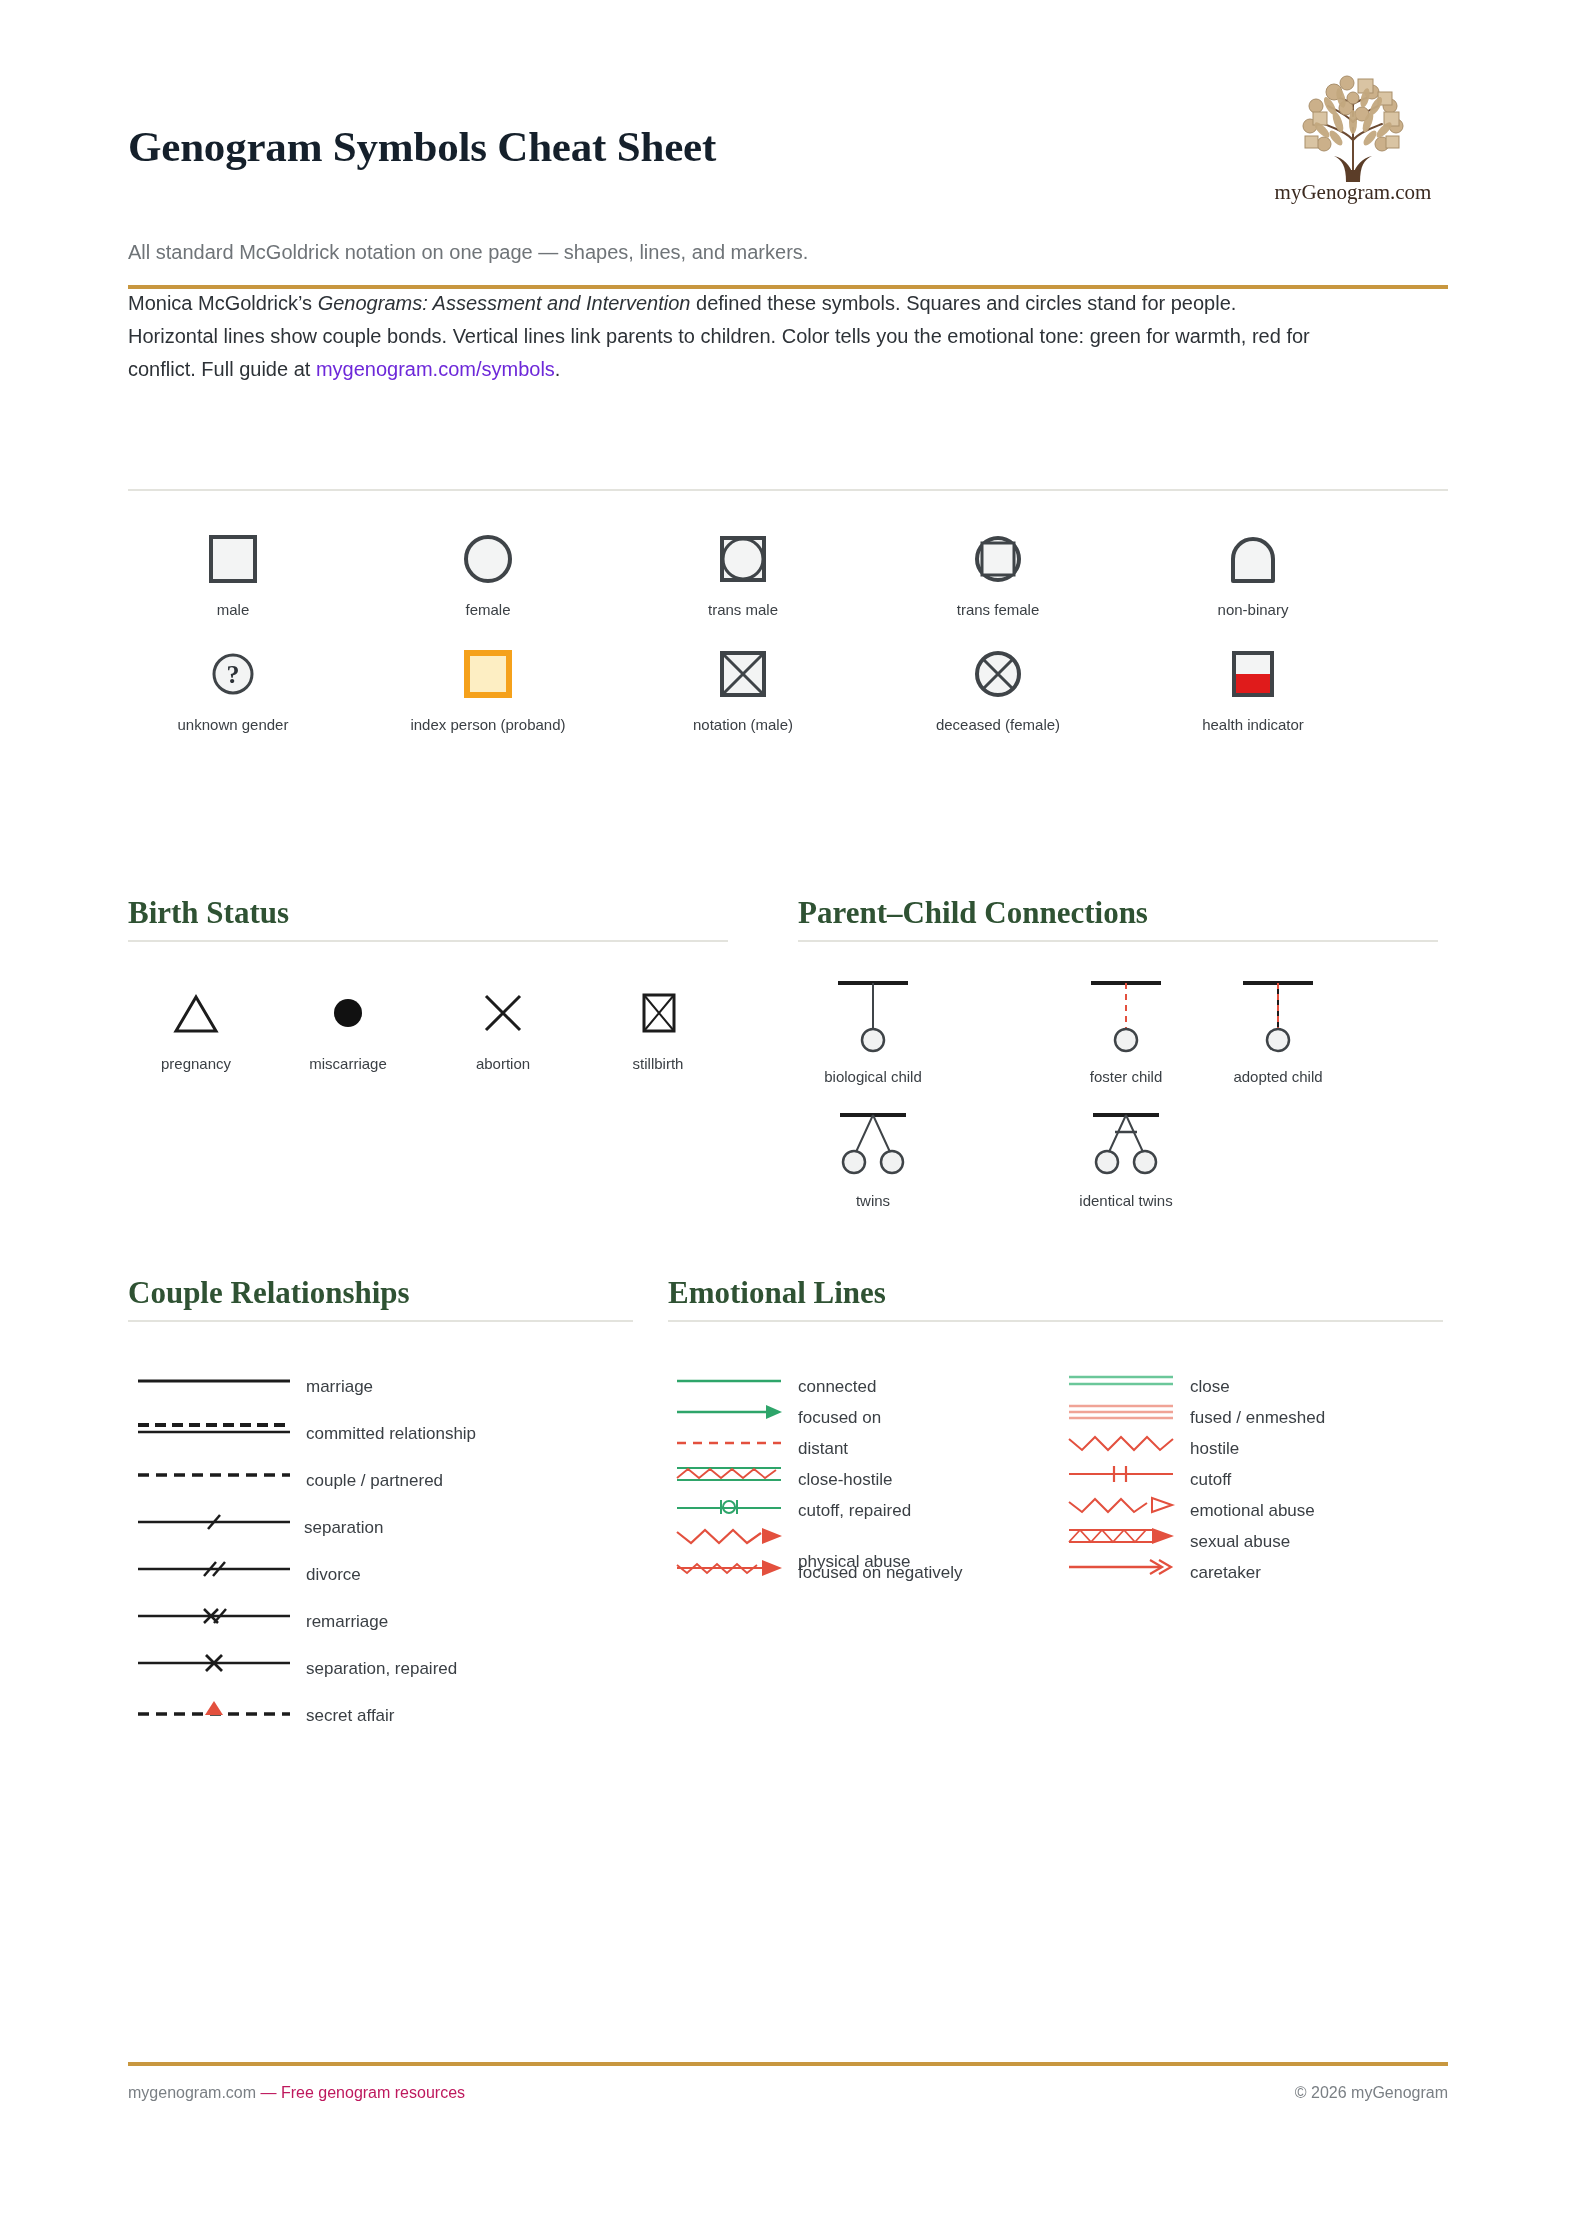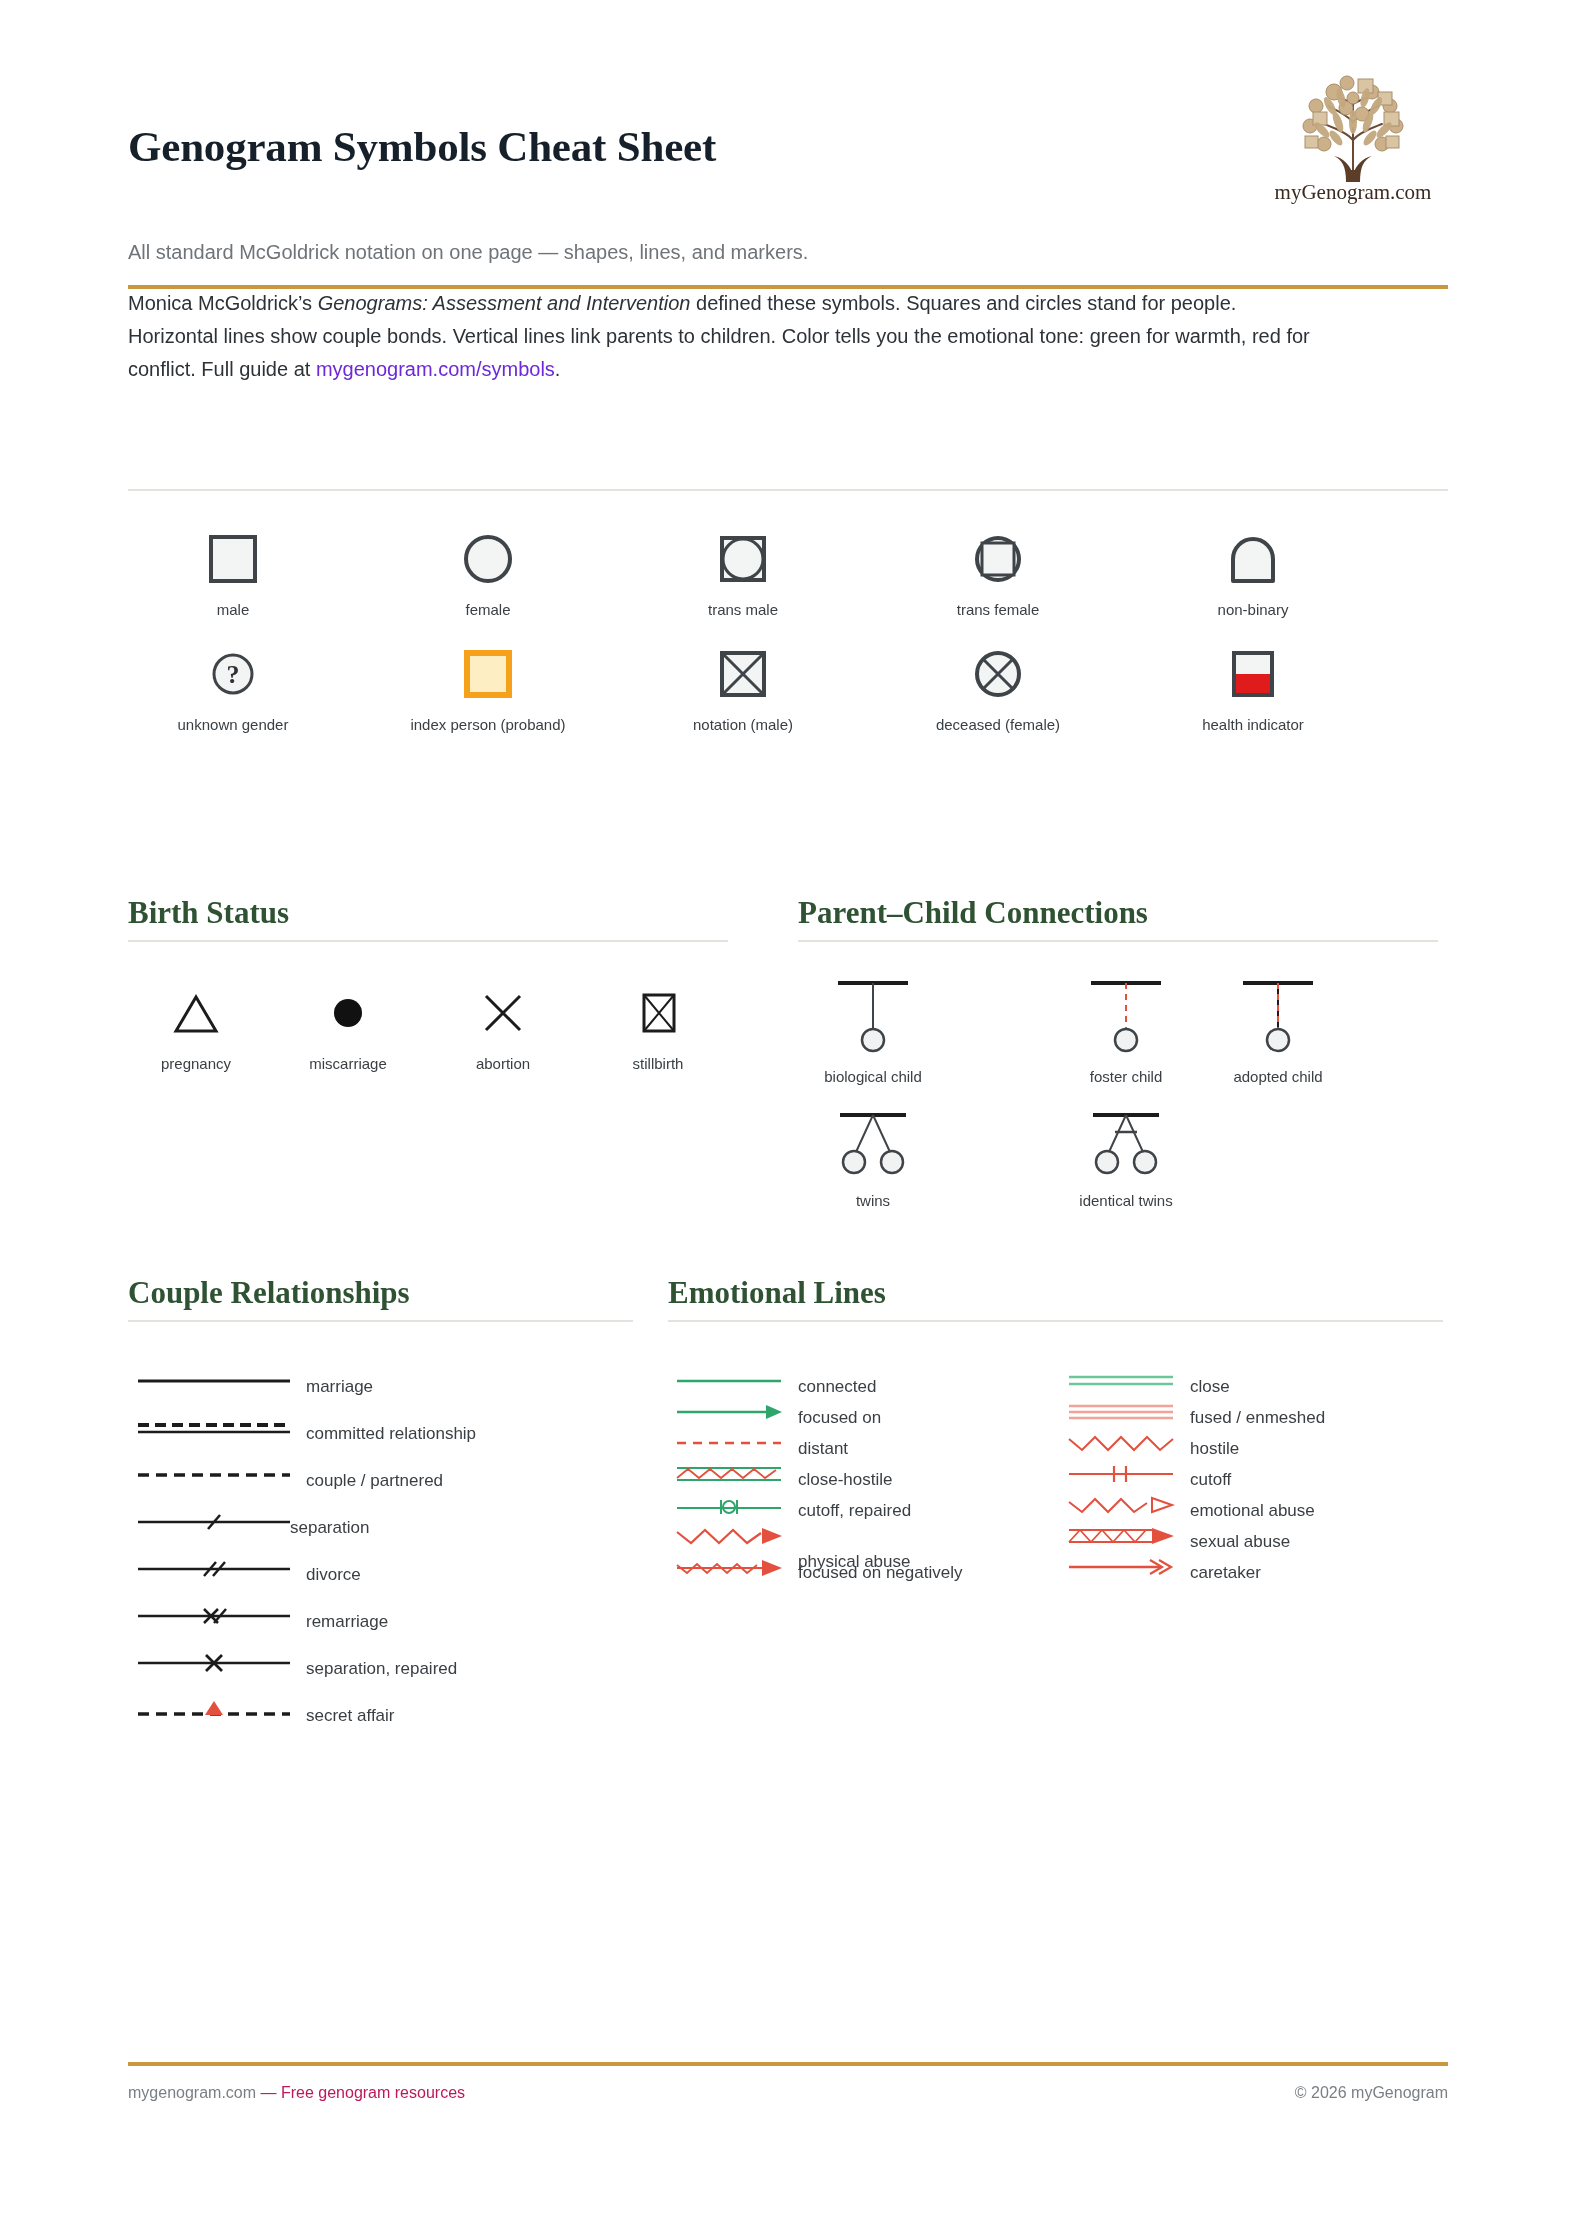--- a/index.html
+++ b/index.html
@@ -401,21 +401,21 @@
         <div class="txt" style="left:172px;">couple / partnered</div>
       </div>
 
       <div class="lrow" style="left:6px; top:189px; width:500px;">
         <div class="art">
           <svg width="160" height="22" viewBox="0 0 160 22">
             <path d="M4 11 L156 11" stroke="#1c1c1c" stroke-width="2.5"></path>
             <path d="M74 18 L86 4" stroke="#1c1c1c" stroke-width="2.5"></path>
           </svg>
         </div>
-        <div class="txt" style="left:156px;">separation</div>
+        <div class="txt" style="left:170px;">separation</div>
       </div>
 
       <div class="lrow" style="left:6px; top:236px; width:500px;">
         <div class="art">
           <svg width="160" height="22" viewBox="0 0 160 22">
             <path d="M4 11 L156 11" stroke="#1c1c1c" stroke-width="2.5"></path>
             <path d="M70 18 L82 4 M79 18 L91 4" stroke="#1c1c1c" stroke-width="2.5"></path>
           </svg>
         </div>
         <div class="txt" style="left:172px;">divorce</div>

